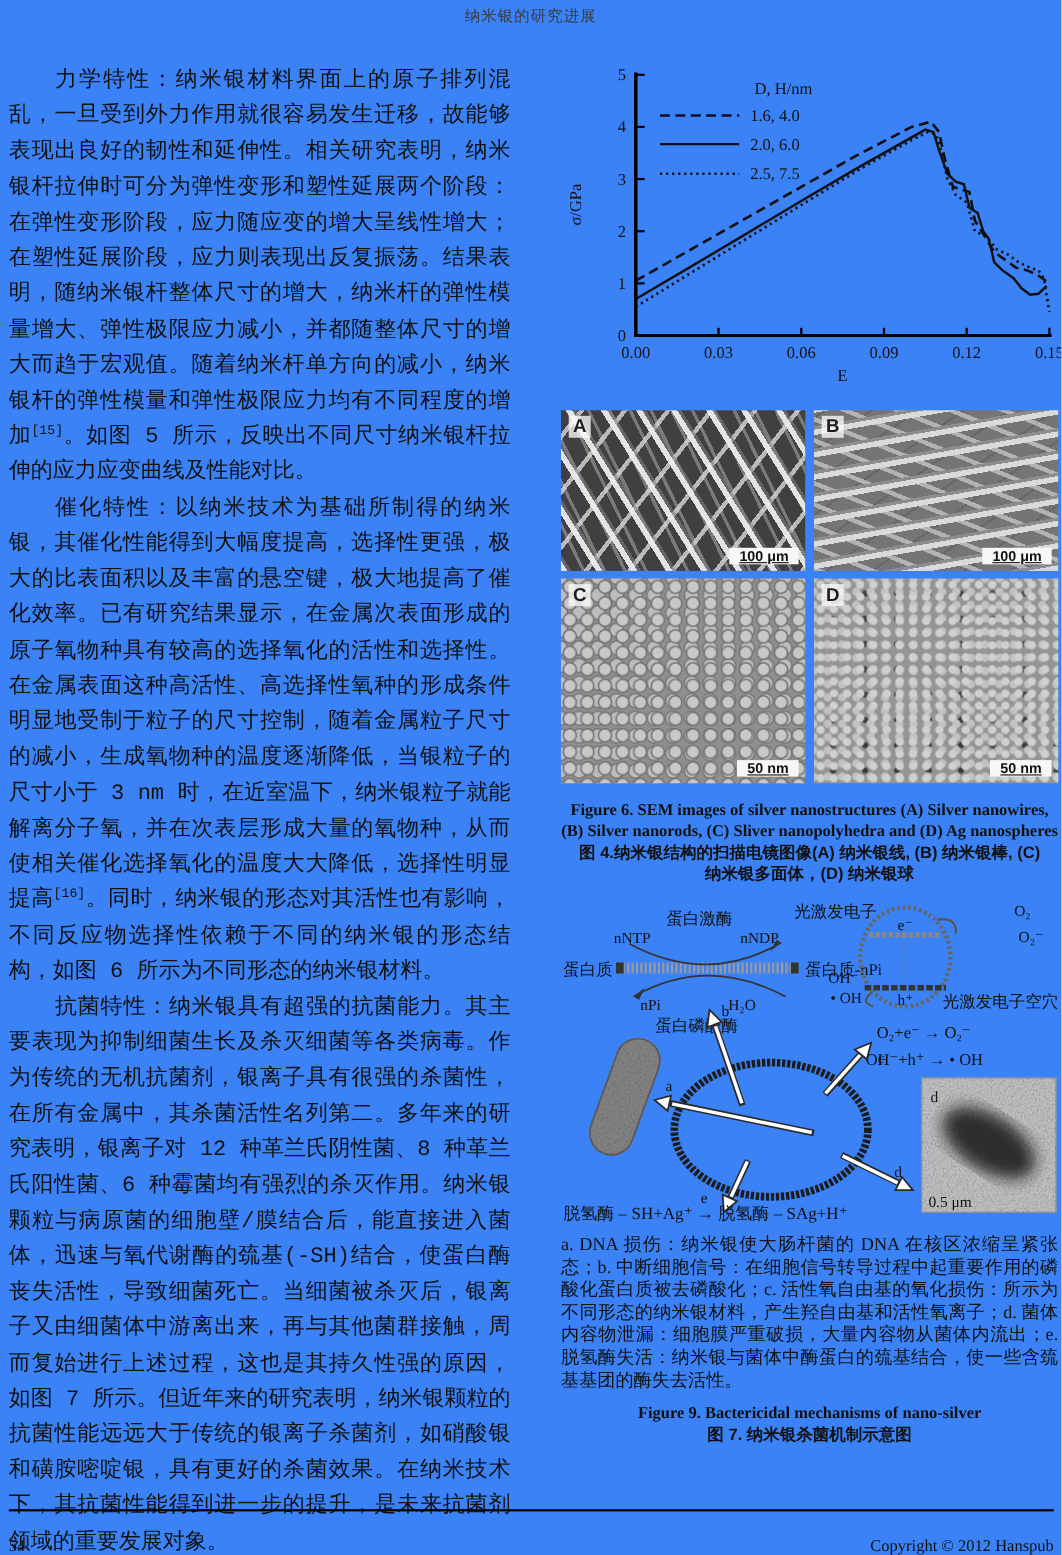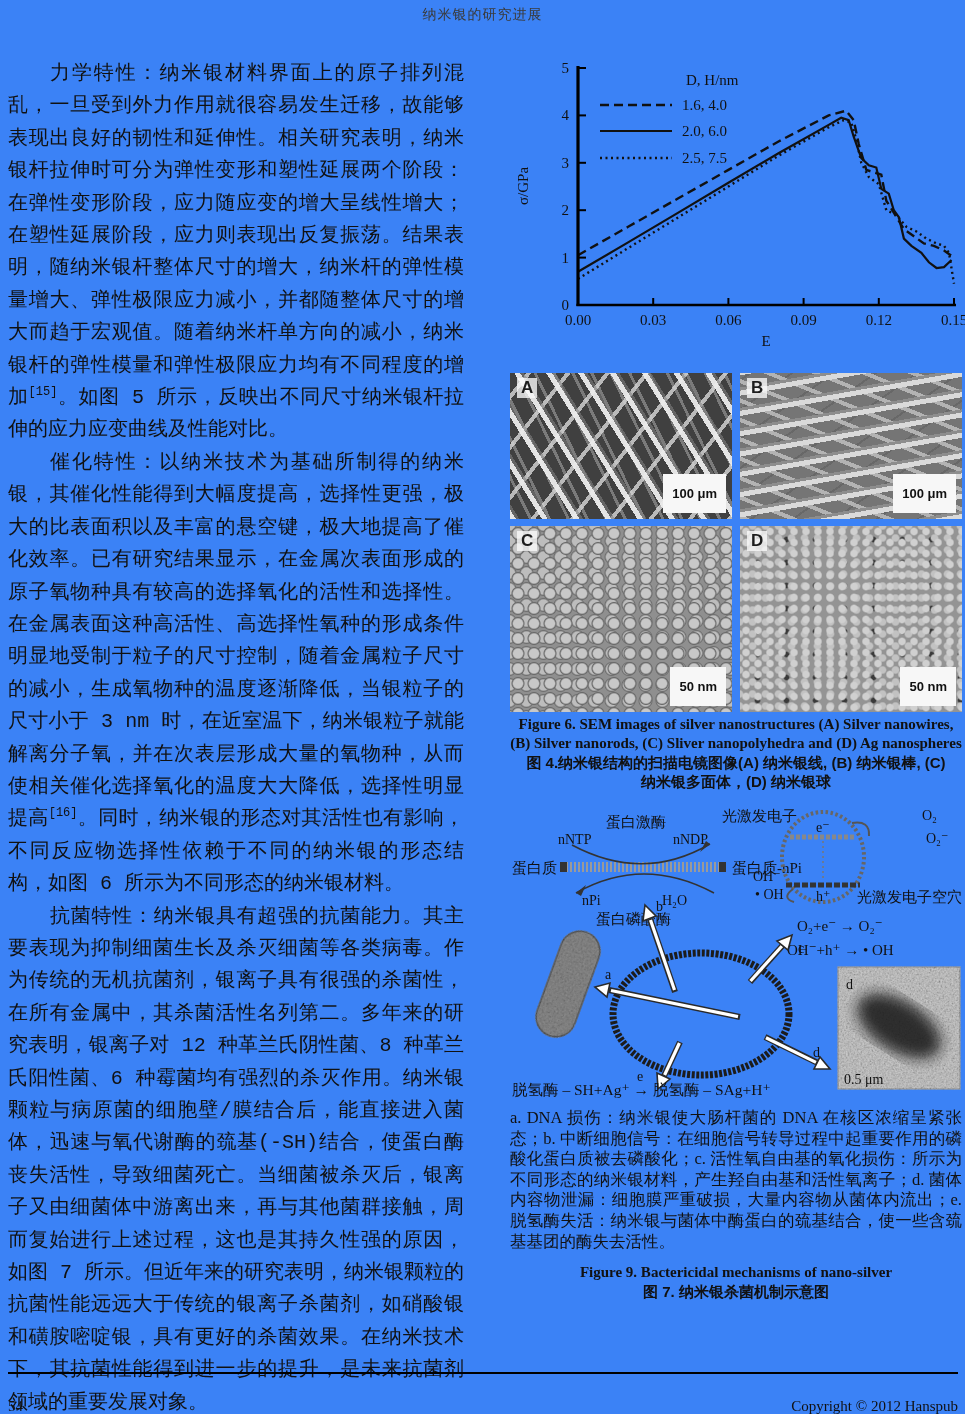--- a/index.html
+++ b/index.html
@@ -38,21 +38,21 @@
     radial-gradient(circle,#bdbdbd 0 5px,#707070 6.5px,rgba(0,0,0,0) 7.5px);
     background-size:16px 15px,17px 16px;background-position:0 0,8px 7px;}
   .p-d{background-color:#949494;background-image:
     radial-gradient(circle,#d0d0d0 0 3px,rgba(0,0,0,0) 4.5px),
     radial-gradient(circle,#c2c2c2 0 3px,rgba(0,0,0,0) 4.5px),
     radial-gradient(circle,#3a3a3a 0 2px,rgba(0,0,0,0) 3.5px);
     background-size:12px 11px,13px 12px,29px 23px;background-position:0 0,6px 6px,3px 2px;}
   .panel-label{position:absolute;top:5px;left:7px;font:bold 17px "Liberation Sans","DejaVu Sans",sans-serif;
        color:#1d1d1d;background:rgba(250,250,250,.78);padding:0 4px;}
   .scale-chip{position:absolute;bottom:6px;right:6px;background:#f7f7f7;color:#111;
-       font:bold 13px "Liberation Sans","DejaVu Sans",sans-serif;padding:12px 9px;}
+       font:bold 13px "Liberation Sans","DejaVu Sans",sans-serif;padding:0 9px;text-decoration:underline;}
   
   .f7{display:block;margin-top:16px;}
   .f7 text{font-family:"Liberation Serif","DejaVu Serif",serif;fill:#111;}
   .f7 .cjk{font-size:15px;}
   .f7 .sym{font-size:14px;}
   .arrow-shaft-o{stroke:#2a2a2a;stroke-width:6;}
   .arrow-shaft-i{stroke:#ffffff;stroke-width:3.2;}
   .arrow-head{fill:#fff;stroke:#2a2a2a;stroke-width:1.6;}
   .f7note{margin-top:6px;font-size:16.5px;line-height:20.6px;text-align:justify;}
   .ftr{position:absolute;top:1372px;left:8px;width:950px;border-top:2px solid #000;
@@ -134,21 +134,21 @@
         <div class="panel p-c">
           <span class="panel-label">C</span>
           <span class="scale-chip">50 nm</span>
         </div>
         <div class="panel p-d">
           <span class="panel-label">D</span>
           <span class="scale-chip">50 nm</span>
         </div>
       </div>
 
-      <div class="cap" style="margin-top:3px;">
+      <div class="cap" style="margin-top:16px;">
         <div class="en">Figure 6. SEM images of silver nanostructures (A) Silver nanowires, (B) Silver nanorods, (C) Sliver nanopolyhedra and (D) Ag nanospheres</div>
         <div class="zh">图 4.纳米银结构的扫描电镜图像(A)  纳米银线, (B)  纳米银棒, (C)</div>
         <div class="zh">纳米银多面体，(D)  纳米银球</div>
       </div>
 
       <svg class="f7" width="452" height="295" viewBox="0 0 452 295">
         <defs>
           <filter id="grain">
             <feTurbulence type="fractalNoise" baseFrequency="0.55" numOctaves="3" result="noise"></feTurbulence>
             <feColorMatrix in="noise" type="saturate" values="0" result="mono"></feColorMatrix>

